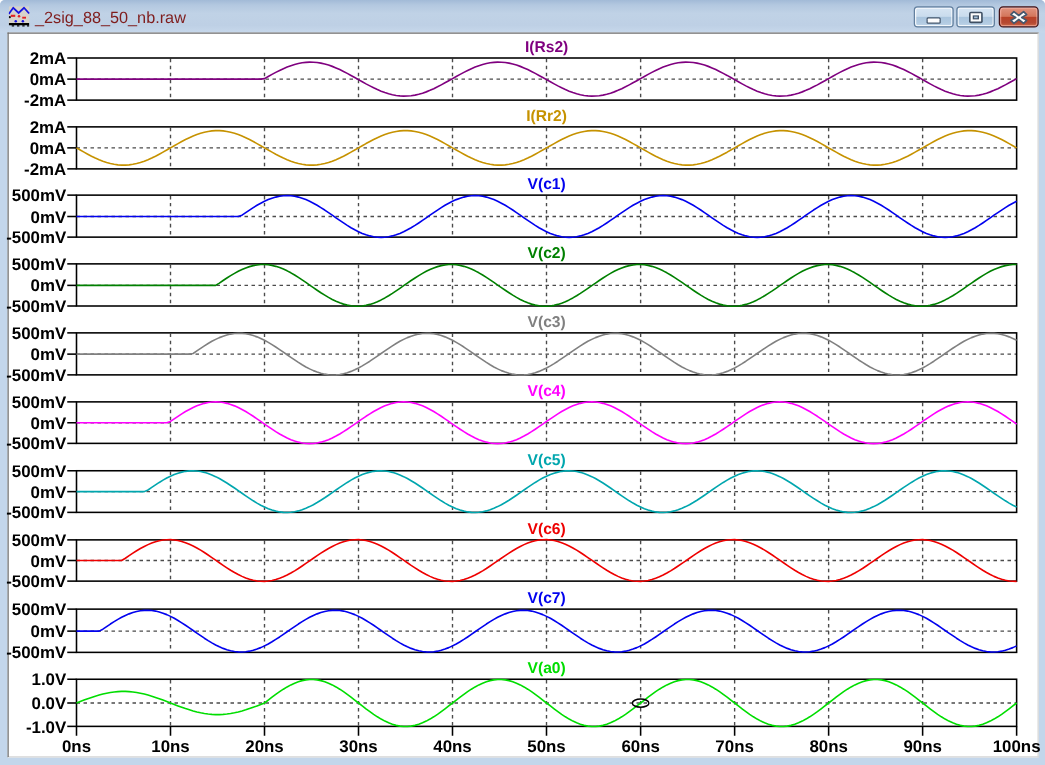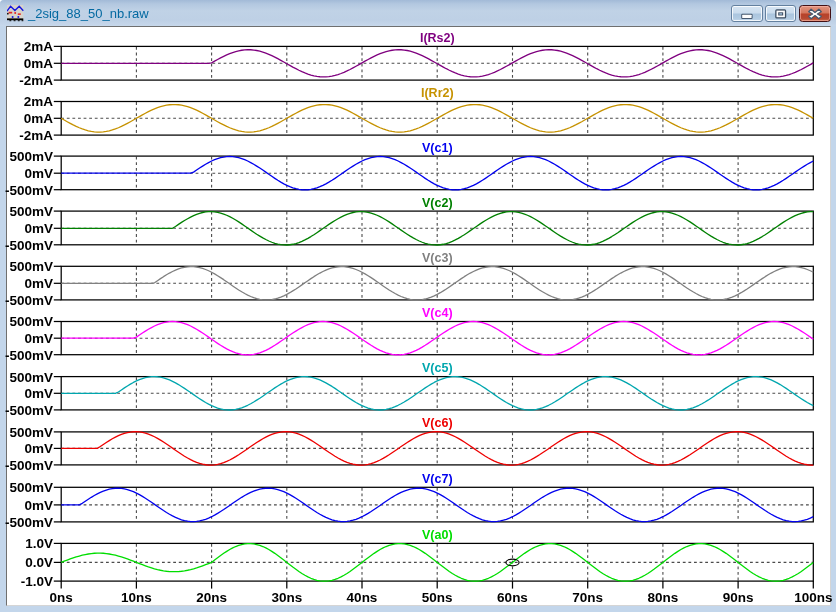--- a/index.html
+++ b/index.html
@@ -6,21 +6,21 @@
 background:#c3d6eb;border-radius:4px 4px 0 0;}
 #tbar{position:absolute;left:0;top:0;width:836px;height:27px;
 background:linear-gradient(180deg,#a2bad7 0%,#b3c8e0 15%,#c0d2e6 40%,#bed0e5 75%,#c8d9ec 100%);
 border-radius:4px 4px 0 0;}
 #frame{position:absolute;left:0;top:26px;width:836px;height:586px;
 background:#c3d6eb;}
 #client{position:absolute;left:6px;top:26px;width:823px;height:578px;
 background:#fff;border:1px solid;border-color:#6f6f6f #d5d5d5 #d5d5d5 #6f6f6f;}
 #icon{position:absolute;left:7px;top:5px;width:17px;height:17px;}
 #title{position:absolute;left:28px;top:0;height:27px;line-height:27px;
-font-size:13px;color:#0369a1;}
+font-size:13px;color:#7f1d1d;}
 .btn{position:absolute;top:5px;height:17px;box-sizing:border-box;}
 #bmin{left:731px;width:32px;border-radius:3px;background:linear-gradient(180deg,#d7e5f3 0%,#cadced 47%,#aac5de 53%,#b2cbe2 82%,#c2d7ea 100%);border:1px solid #63809f;box-shadow:inset 0 0 0 1px rgba(255,255,255,.8);}
 #bmax{left:765px;width:31px;border-radius:3px;background:linear-gradient(180deg,#d7e5f3 0%,#cadced 47%,#aac5de 53%,#b2cbe2 82%,#c2d7ea 100%);border:1px solid #63809f;box-shadow:inset 0 0 0 1px rgba(255,255,255,.8);}
 #bclose{left:799px;width:32px;border-radius:3.5px;background:linear-gradient(180deg,#e09480 0%,#d4765c 47%,#b84228 53%,#b54832 82%,#cc6c49 100%);border:1px solid #421014;box-shadow:inset 0 0 0 1px rgba(255,190,178,.55);}
 .btn svg{position:absolute;left:-1px;top:-1px;}
 </style></head><body>
 <div id="win"></div>
 <div id="tbar"></div>
 <div id="frame"></div>
 <div id="client"></div>

